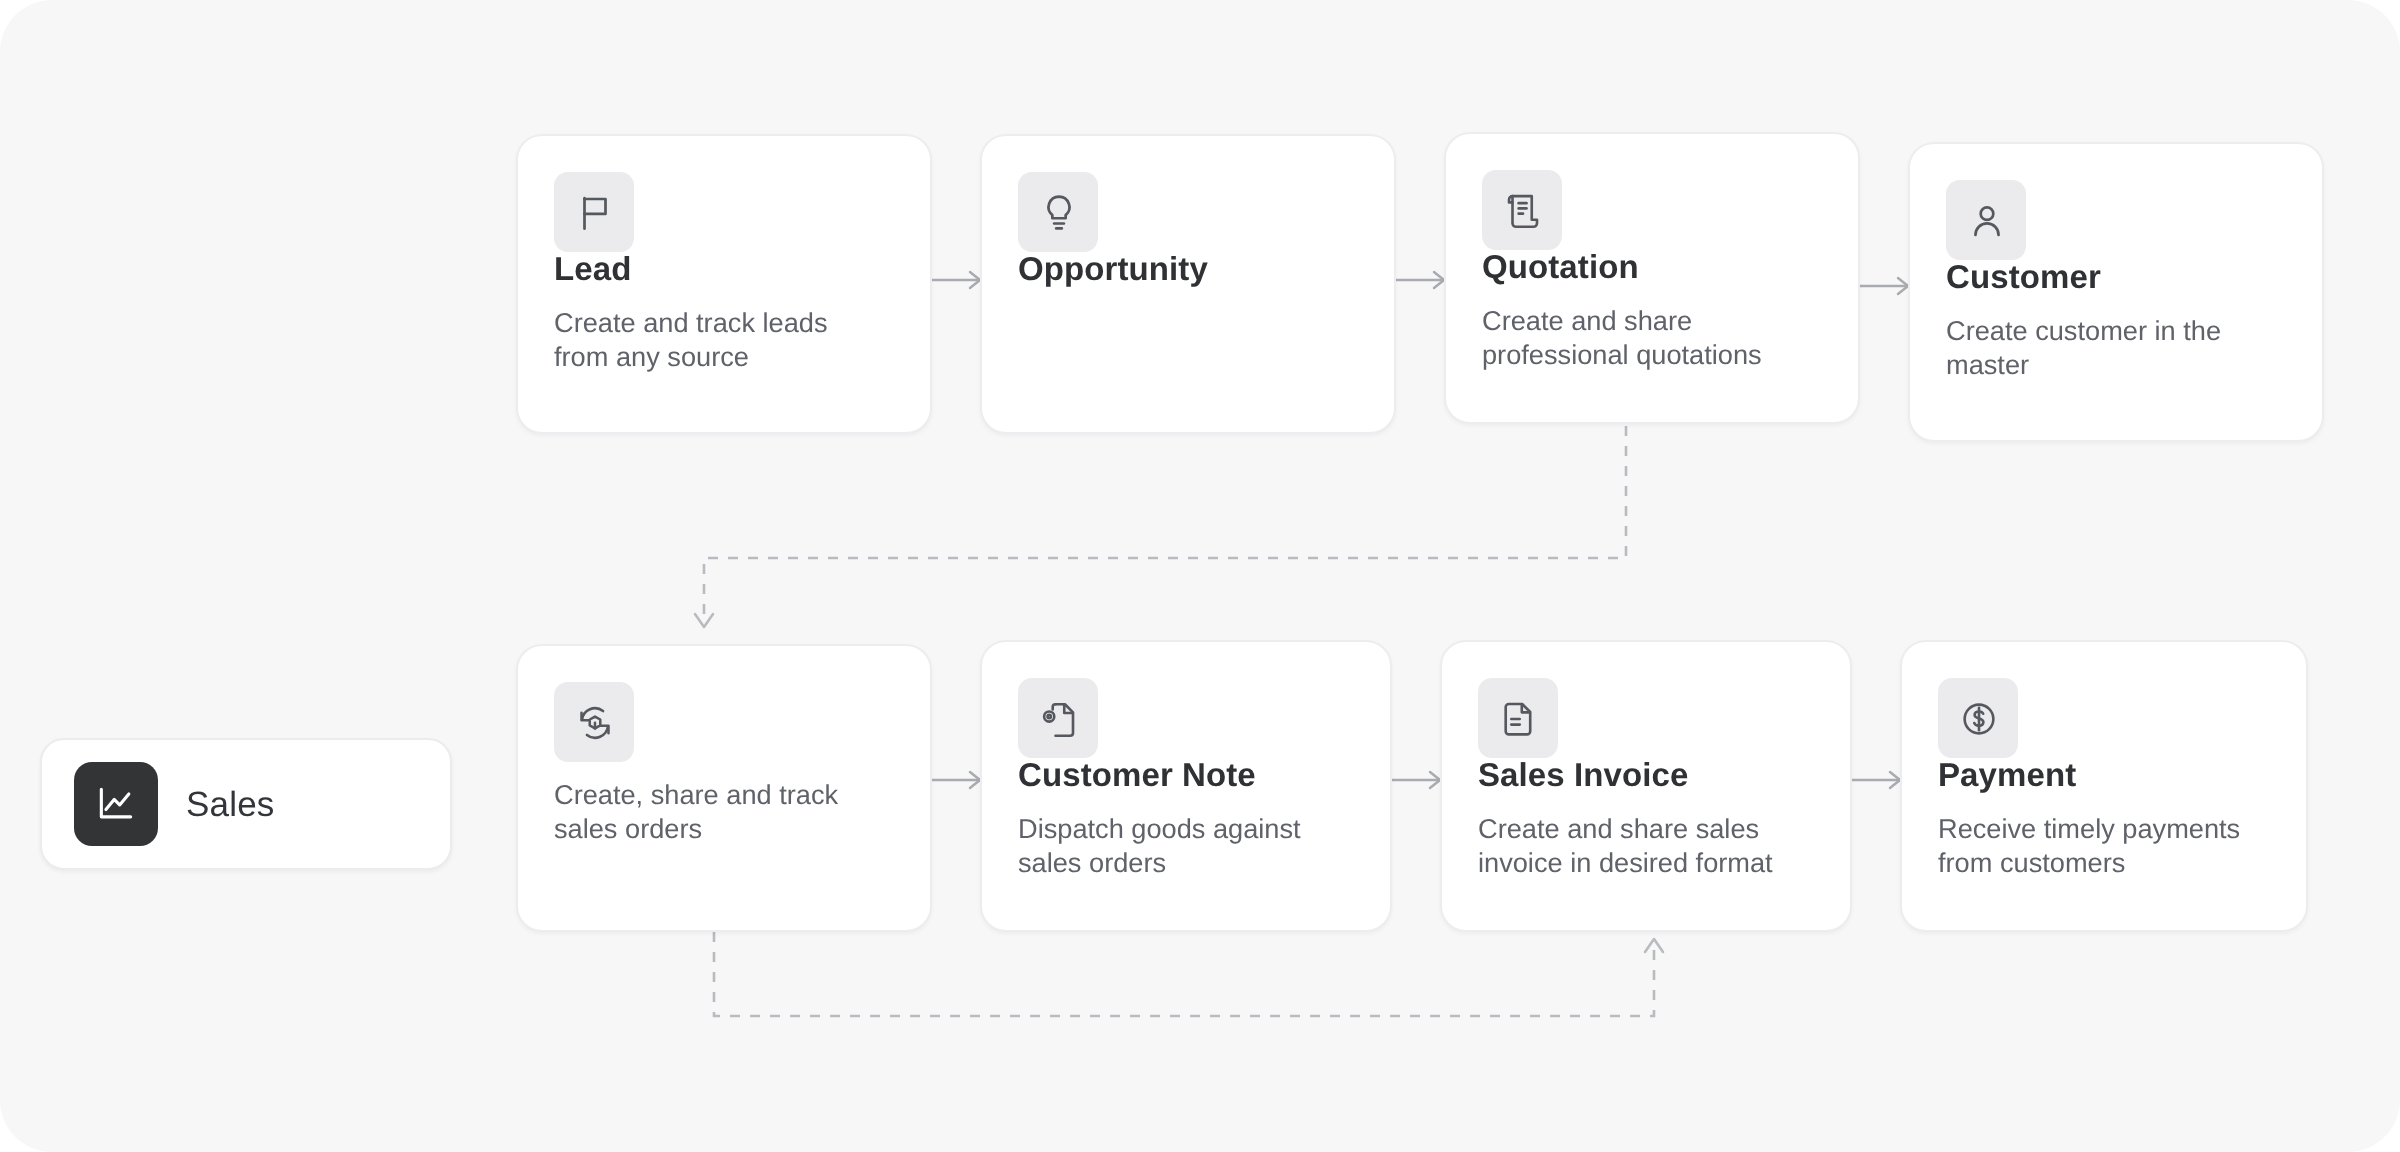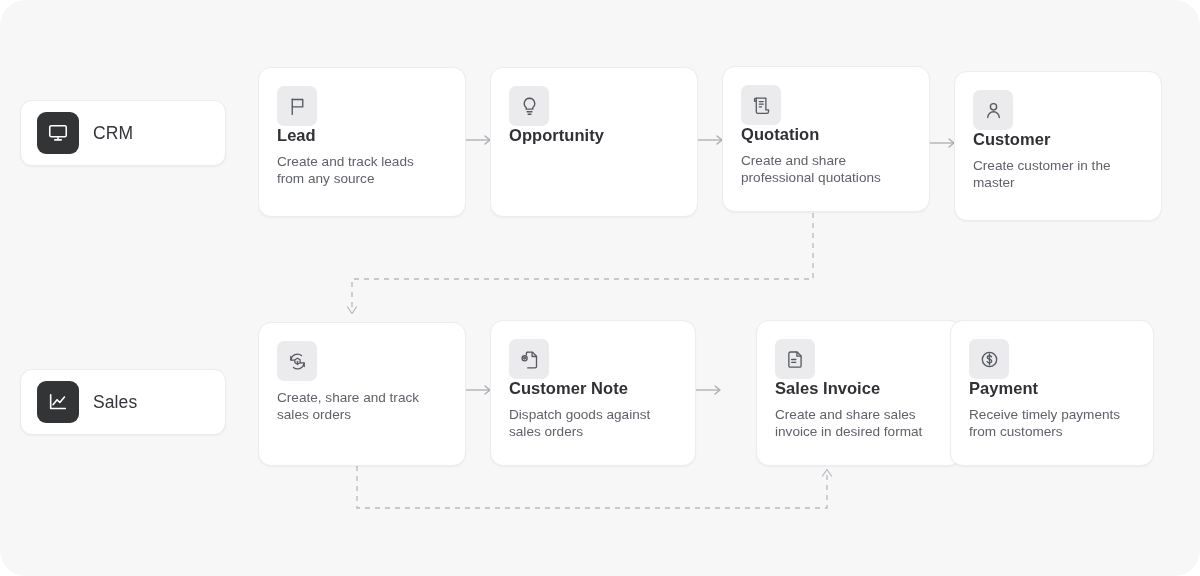--- a/index.html
+++ b/index.html
@@ -122,30 +122,20 @@
         <line x1="696" y1="390" x2="720" y2="390"></line>
         <path d="M715,386 L720,390 L715,394" stroke-linejoin="round" stroke-linecap="round"></path>
       </g>
       <g>
         <line x1="926" y1="390" x2="950" y2="390"></line>
         <path d="M945,386 L950,390 L945,394" stroke-linejoin="round" stroke-linecap="round"></path>
       </g>
     </g>
   </svg>
 
-  <div class="module-pill" style="left:20px; top:100px;">
-    <span class="module-badge">
-      <svg width="22" height="22" viewBox="0 0 24 24" fill="none" stroke="#ffffff" stroke-width="1.7" stroke-linecap="round" stroke-linejoin="round">
-        <rect x="3" y="4" width="18" height="12" rx="1.6"></rect>
-        <line x1="12" y1="16" x2="12" y2="19"></line>
-        <line x1="8.5" y1="19.5" x2="15.5" y2="19.5"></line>
-      </svg>
-    </span>
-    <span class="module-label">CRM</span>
-  </div>
 
   <div class="module-pill" style="left:20px; top:369px;">
     <span class="module-badge">
       <svg width="22" height="22" viewBox="0 0 24 24" fill="none" stroke="#ffffff" stroke-width="1.7" stroke-linecap="round" stroke-linejoin="round">
         <polyline points="4,4 4,19 20,19"></polyline>
         <polyline points="6.5,15 11,9.5 14,12.5 19,6.5"></polyline>
       </svg>
     </span>
     <span class="module-label">Sales</span>
   </div>
@@ -223,21 +213,21 @@
         <path d="M10,3.6 a1.6,1.6 0 0 0 -1.6,1.6 v1.4"></path>
         <circle cx="6.4" cy="10.6" r="2.9"></circle>
         <circle cx="6.4" cy="10.6" r="0.95"></circle>
       </svg>
     </div>
     <div class="card-title">Customer Note</div>
     <div class="card-desc">Dispatch goods against
 sales orders</div>
   </div>
 
-  <div class="card" style="left:756px; top:320px; width:206px; height:146px;">
+  <div class="card" style="left:720px; top:320px; width:206px; height:146px;">
     <div class="card-icon">
       <svg width="21" height="21" viewBox="0 0 24 24" fill="none" stroke="#55585e" stroke-width="1.5" stroke-linecap="round" stroke-linejoin="round">
         <path d="M6.2,3.4 h7.6 L18.4,8 v11 a1.8,1.8 0 0 1 -1.8,1.8 H6.2 A1.8,1.8 0 0 1 4.4,19 V5.2 A1.8,1.8 0 0 1 6.2,3.4 Z"></path>
         <polyline points="13.6,3.6 13.6,8.2 18.2,8.2"></polyline>
         <line x1="7.6" y1="12" x2="12.4" y2="12"></line>
         <line x1="7.6" y1="15.2" x2="12.4" y2="15.2"></line>
       </svg>
     </div>
     <div class="card-title">Sales Invoice</div>
     <div class="card-desc">Create and share sales

